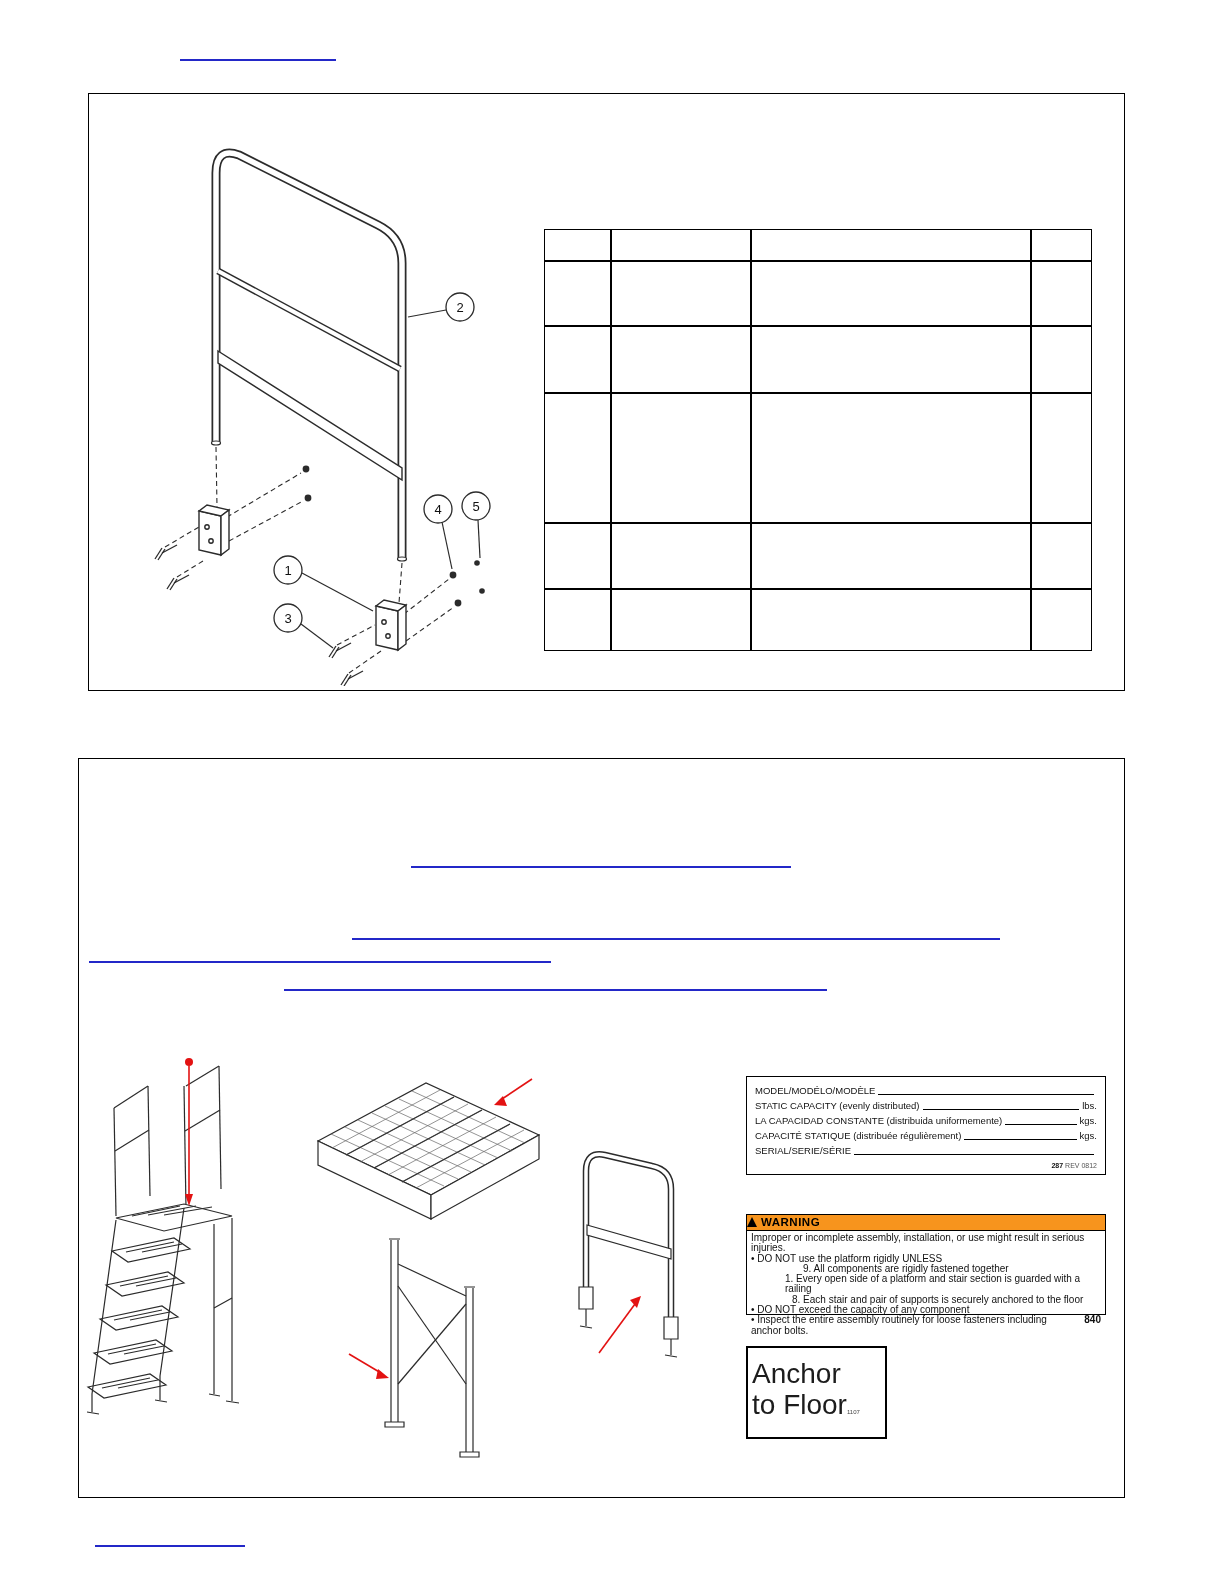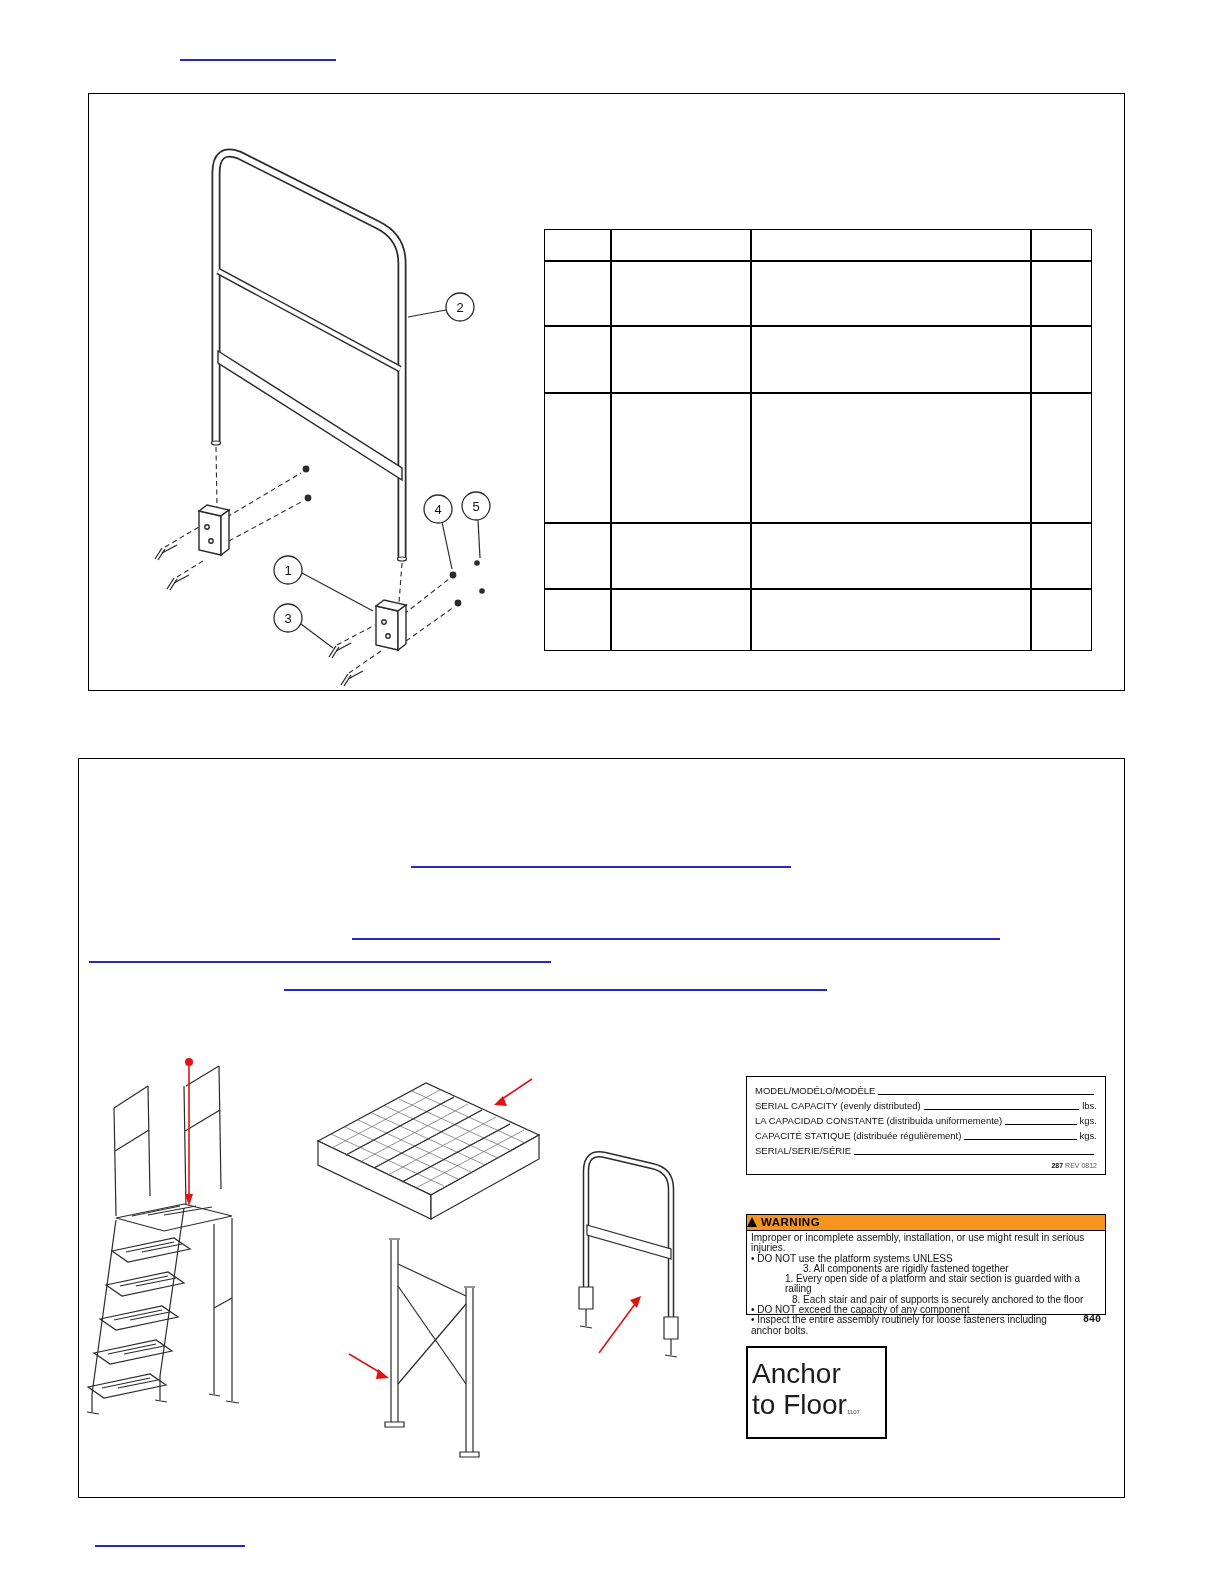--- a/index.html
+++ b/index.html
@@ -35,21 +35,21 @@
   .warn-head{background:#f7941d;border-bottom:1px solid #000;height:15px;line-height:15px;
              text-align:left;font-weight:bold;font-size:11.5px;letter-spacing:.5px;color:#000;}
   .tri{display:inline-block;width:0;height:0;border-left:5.5px solid transparent;
        border-right:5.5px solid transparent;border-bottom:10px solid #000;
        margin-right:4px;vertical-align:-1px;}
   .warn-body{padding:2px 4px 1px 4px;font-size:10px;line-height:10.3px;}
   .warn-body .n1{padding-left:52px;}
   .warn-body .n2{padding-left:34px;}
   .warn-body .n3{padding-left:41px;}
   .warn-body .last{display:flex;gap:8px;}
-  .warn-body .last .code{margin-left:auto;font-weight:bold;padding-left:4px;font-family:Liberation Mono, monospace;}
+  .warn-body .last .code{margin-left:auto;font-weight:bold;padding-left:4px;}
 
   
   .anchor-box{position:absolute;border:2px solid #000;background:#fff;box-sizing:border-box;
               padding:10px 0 0 4px;font-size:28px;line-height:31px;color:#1c1c1c;}
   .anchor-box .tiny{font-size:6px;color:#444;}
 
   .stroke{stroke:#2b2b2b;fill:none;stroke-width:1.2;}
   .red{stroke:#e31212;fill:none;stroke-width:1.6;}
   .redfill{fill:#e31212;stroke:none;}
 </style>
@@ -271,21 +271,21 @@
         <polygon class="redfill" points="82,167 71,171 78,179"></polygon>
       </g>
     </svg>
 
     <div class="plate" style="left:667px;top:317px;width:360px;height:99px;">
       <div class="row">
         <span>MODEL/MODÉLO/MODÈLE</span>
         <span class="fill"></span>
       </div>
       <div class="row">
-        <span>SERIAL CAPACITY (evenly distributed)</span>
+        <span>STATIC CAPACITY (evenly distributed)</span>
         <span class="fill"></span>
         <span>lbs.</span>
       </div>
       <div class="row">
         <span>LA CAPACIDAD CONSTANTE (distribuida uniformemente)</span>
         <span class="fill"></span>
         <span>kgs.</span>
       </div>
       <div class="row">
         <span>CAPACITÉ STATIQUE (distribuée régulièrement)</span>
@@ -301,22 +301,22 @@
         <span class="rev">REV 0812</span>
       </div>
     </div>
 
     <div class="warnbox" style="left:667px;top:455px;width:360px;height:101px;">
       <div class="warn-head">
         <span class="tri"></span><span>WARNING</span>
       </div>
       <div class="warn-body">
         <div>Improper or incomplete assembly, installation, or use might result in serious injuries.</div>
-        <div>• DO NOT use the platform systems UNLESS</div>
-        <div class="n1">3. All components are rigidly fastened together</div>
+        <div>• DO NOT use the platform rigidly UNLESS</div>
+        <div class="n1">9. All components are rigidly fastened together</div>
         <div class="n2">1. Every open side of a platform and stair section is guarded with a railing</div>
         <div class="n3">8. Each stair and pair of supports is securely anchored to the floor</div>
         <div>• DO NOT exceed the capacity of any component</div>
         <div class="last">
           <span>• Inspect the entire assembly routinely for loose fasteners including anchor bolts.</span>
           <span class="code">840</span>
         </div>
       </div>
     </div>
 

